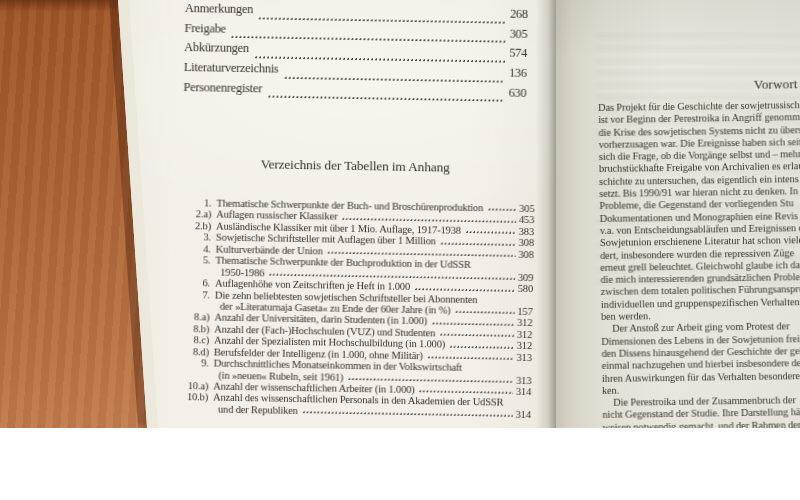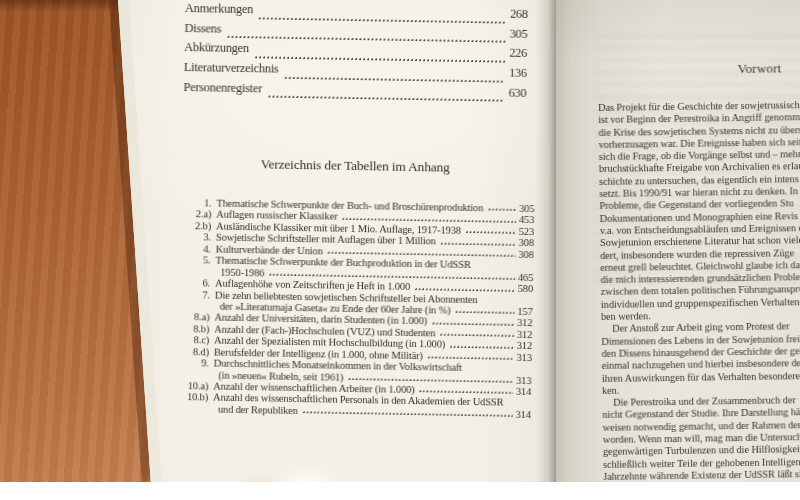--- a/index.html
+++ b/index.html
@@ -1,17 +1,17 @@
 <!DOCTYPE html>
 <html><head>
 <meta charset="utf-8">
 <style>
   html,body{margin:0;padding:0;width:800px;height:500px;overflow:hidden;
     font-family:"Liberation Serif","DejaVu Serif",serif;}
-  .scene{position:absolute;inset:0;width:800px;height:482px;overflow:hidden;background:#b06a38;}
+  .scene{position:absolute;inset:0;width:800px;height:428px;overflow:hidden;background:#b06a38;}
 
   
   .wood{position:absolute;inset:0;
     background:
       linear-gradient(to bottom, rgba(80,32,10,.55), rgba(80,32,10,0) 12px),
       repeating-linear-gradient(94deg, rgba(255,235,210,.05) 0 7px, rgba(60,25,5,.05) 7px 15px),
       linear-gradient(165deg,#9c5326 0%,#aa6233 30%,#b97244 58%,#c98756 82%,#cf9160 100%);}
 
   
   .edge-shadow{position:absolute;inset:0;background:rgba(70,30,8,.38);
@@ -57,21 +57,21 @@
   .tid{flex:0 0 30px;text-align:right;padding-right:5px;white-space:nowrap;}
   .ttext{white-space:nowrap;}
   .trow .leader{height:9px;margin:0 3px 0 5px;background-size:3.6px 3px;}
   .trow.cont .ttext{margin-left:40px;}
 
   .folio{position:absolute;left:226px;top:483px;font-size:11px;}
 
   
   .right-content{position:absolute;left:556px;top:0;width:400px;height:500px;
     transform:rotate(-0.8deg);transform-origin:42px 100px;color:#3a362c;filter:blur(.25px);}
-  .vorwort{position:absolute;left:182px;top:63px;margin:0;font-size:13px;font-weight:normal;letter-spacing:.2px;}
+  .vorwort{position:absolute;left:182px;top:63px;margin:16px;font-size:13px;font-weight:normal;letter-spacing:.2px;}
   .paras{position:absolute;left:42px;top:102px;width:360px;font-size:10.4px;letter-spacing:-.1px;}
   .pline{white-space:nowrap;height:12.3px;line-height:12.3px;}
   .pline.indent{text-indent:11px;}
 
   
   .finger{position:absolute;left:252px;top:444px;width:96px;height:62px;
     background:radial-gradient(ellipse 52% 75% at 58% 88%,#fefdfb 0%,#fbf9f4 40%,rgba(250,247,240,0) 74%);
     filter:blur(5px);}
   .finger::after{content:"";position:absolute;left:-8px;top:36px;width:34px;height:30px;
     background:radial-gradient(circle,rgba(226,148,112,.8),rgba(226,148,112,0) 70%);filter:blur(4px);}
@@ -86,28 +86,28 @@
   <div class="page-left-edge"></div>
 
   <div class="left-content">
     <div class="toc-top">
         <div class="trow-top">
           <span class="lbl">Anmerkungen</span>
           <span class="leader"></span>
           <span class="pgnum">268</span>
         </div>
         <div class="trow-top">
-          <span class="lbl">Dissens</span>
+          <span class="lbl">Freigabe</span>
           <span class="leader"></span>
           <span class="pgnum">305</span>
         </div>
         <div class="trow-top">
           <span class="lbl">Abkürzungen</span>
           <span class="leader"></span>
-          <span class="pgnum">226</span>
+          <span class="pgnum">574</span>
         </div>
         <div class="trow-top">
           <span class="lbl">Literaturverzeichnis</span>
           <span class="leader"></span>
           <span class="pgnum">136</span>
         </div>
         <div class="trow-top">
           <span class="lbl">Personenregister</span>
           <span class="leader"></span>
           <span class="pgnum">630</span>
@@ -124,42 +124,42 @@
         <div class="trow">
           <span class="tid">2.a)</span>
           <span class="ttext">Auflagen russischer Klassiker</span>
           <span class="leader"></span>
           <span class="pgnum">453</span>
         </div>
         <div class="trow">
           <span class="tid">2.b)</span>
           <span class="ttext">Ausländische Klassiker mit über 1 Mio. Auflage, 1917-1938</span>
           <span class="leader"></span>
-          <span class="pgnum">523</span>
+          <span class="pgnum">383</span>
         </div>
         <div class="trow">
           <span class="tid">3.</span>
           <span class="ttext">Sowjetische Schriftsteller mit Auflagen über 1 Million</span>
           <span class="leader"></span>
           <span class="pgnum">308</span>
         </div>
         <div class="trow">
           <span class="tid">4.</span>
           <span class="ttext">Kulturverbände der Union</span>
           <span class="leader"></span>
           <span class="pgnum">308</span>
         </div>
         <div class="trow">
           <span class="tid">5.</span>
           <span class="ttext">Thematische Schwerpunkte der Buchproduktion in der UdSSR</span>
         </div>
         <div class="trow cont">
           <span class="ttext">1950-1986</span>
           <span class="leader"></span>
-          <span class="pgnum">465</span>
+          <span class="pgnum">309</span>
         </div>
         <div class="trow">
           <span class="tid">6.</span>
           <span class="ttext">Auflagenhöhe von Zeitschriften je Heft in 1.000</span>
           <span class="leader"></span>
           <span class="pgnum">580</span>
         </div>
         <div class="trow">
           <span class="tid">7.</span>
           <span class="ttext">Die zehn beliebtesten sowjetischen Schriftsteller bei Abonnenten</span>

